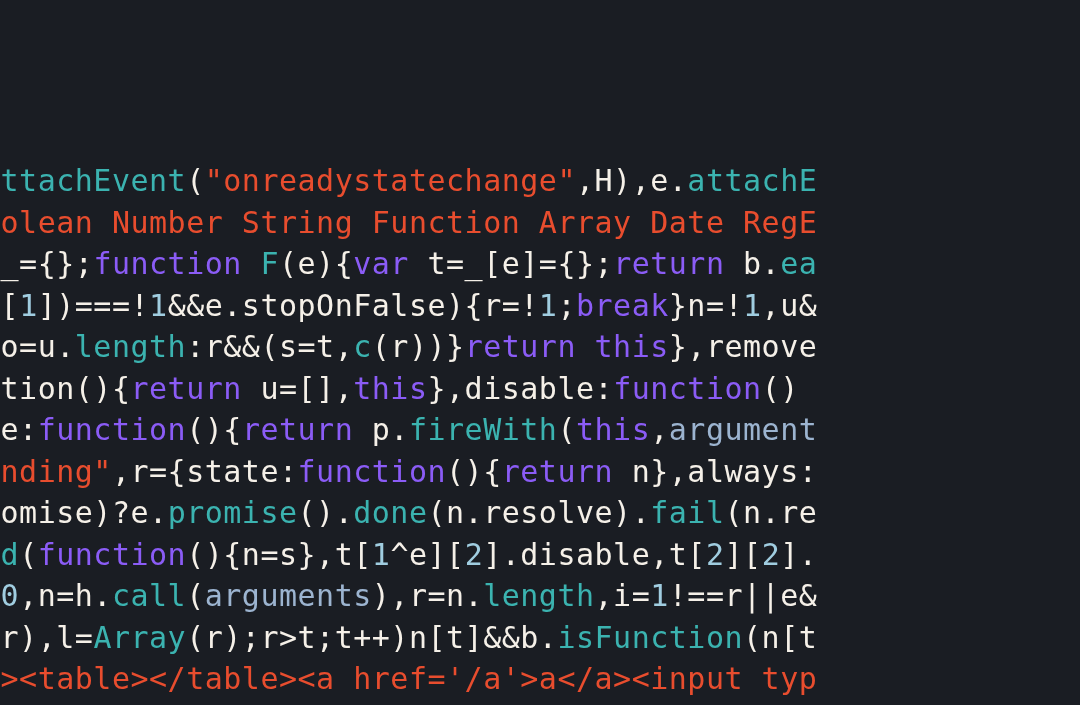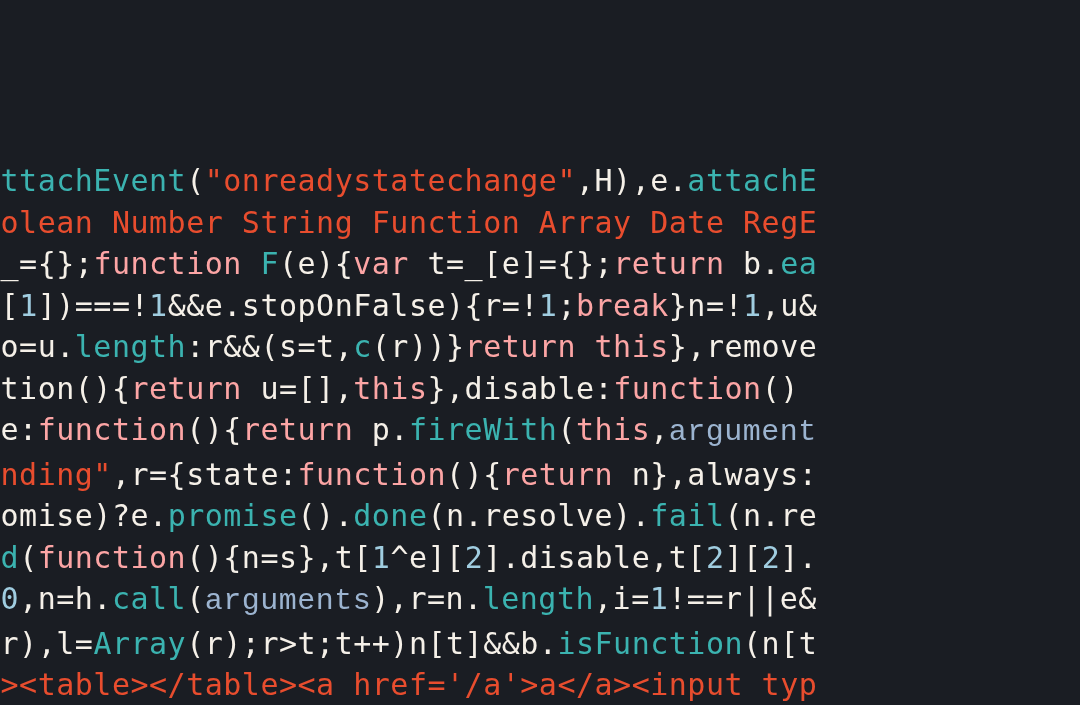--- a/index.html
+++ b/index.html
@@ -18,22 +18,22 @@
   #code-block {
     position: relative;
     top: -6px;
     left: -18px;
   }
   .ln { display: block; }
   
   .w { color: #f5f0e8; }  
   .r { color: #e84d2e; }  
   .t { color: #3bb3b0; }  
-  .p { color: #fca5a5; }  
-  .b { color: #9cb4d0; font-family: Liberation Mono, monospace; }  
+  .p { color: #8b5cf6; }  
+  .b { color: #9cb4d0; }  
   .lb { color: #a0cde0; } 
 </style>
 </head>
 <body>
 
 
 
 <pre id="code-block"><span class="ln"><span class="t">attachEvent</span><span class="w">(</span><span class="r">"onreadystatechange"</span><span class="w">,H),e.</span><span class="t">attachE</span></span><span class="ln"><span class="r">oolean Number String Function Array Date RegE</span></span><span class="ln"><span class="w"> _={};</span><span class="p">function</span><span class="w"> </span><span class="t">F</span><span class="w">(e){</span><span class="p">var</span><span class="w"> t=_[e]={};</span><span class="p">return</span><span class="w"> b.</span><span class="t">ea</span></span><span class="ln"><span class="w">t[</span><span class="lb">1</span><span class="w">])===!</span><span class="lb">1</span><span class="w">&amp;&amp;e.stopOnFalse){r=!</span><span class="lb">1</span><span class="w">;</span><span class="p">break</span><span class="w">}n=!</span><span class="lb">1</span><span class="w">,u&amp;</span></span><span class="ln"><span class="w">?o=u.</span><span class="t">length</span><span class="w">:r&amp;&amp;(s=t,</span><span class="t">c</span><span class="w">(r))}</span><span class="p">return this</span><span class="w">},remove</span></span><span class="ln"><span class="w">ction(){</span><span class="p">return</span><span class="w"> u=[],</span><span class="p">this</span><span class="w">},disable:</span><span class="p">function</span><span class="w">()</span></span><span class="ln"><span class="w">re:</span><span class="p">function</span><span class="w">(){</span><span class="p">return</span><span class="w"> p.</span><span class="t">fireWith</span><span class="w">(</span><span class="p">this</span><span class="w">,</span><span class="b">argument</span></span><span class="ln"><span class="r">ending"</span><span class="w">,r={state:</span><span class="p">function</span><span class="w">(){</span><span class="p">return</span><span class="w"> n},always:</span></span><span class="ln"><span class="w">romise)?e.</span><span class="t">promise</span><span class="w">().</span><span class="t">done</span><span class="w">(n.resolve).</span><span class="t">fail</span><span class="w">(n.re</span></span><span class="ln"><span class="t">dd</span><span class="w">(</span><span class="p">function</span><span class="w">(){n=s},t[</span><span class="lb">1</span><span class="w">^e][</span><span class="lb">2</span><span class="w">].disable,t[</span><span class="lb">2</span><span class="w">][</span><span class="lb">2</span><span class="w">].</span></span><span class="ln"><span class="w">=</span><span class="lb">0</span><span class="w">,n=h.</span><span class="t">call</span><span class="w">(</span><span class="b">arguments</span><span class="w">),r=n.</span><span class="t">length</span><span class="w">,i=</span><span class="lb">1</span><span class="w">!==r||e&amp;</span></span><span class="ln"><span class="w">(r),l=</span><span class="t">Array</span><span class="w">(r);r&gt;t;t++)n[t]&amp;&amp;b.</span><span class="t">isFunction</span><span class="w">(n[t</span></span><span class="ln"><span class="r">/&gt;&lt;table&gt;&lt;/table&gt;&lt;a href='/a'&gt;a&lt;/a&gt;&lt;input typ</span></span><span class="ln"><span class="w">yTagName(</span><span class="r">"input"</span><span class="w">)[</span><span class="lb">0</span><span class="w">],r.</span><span class="t">style</span><span class="w">.cssText=</span><span class="r">"top:1px</span></span></pre>
 
 

